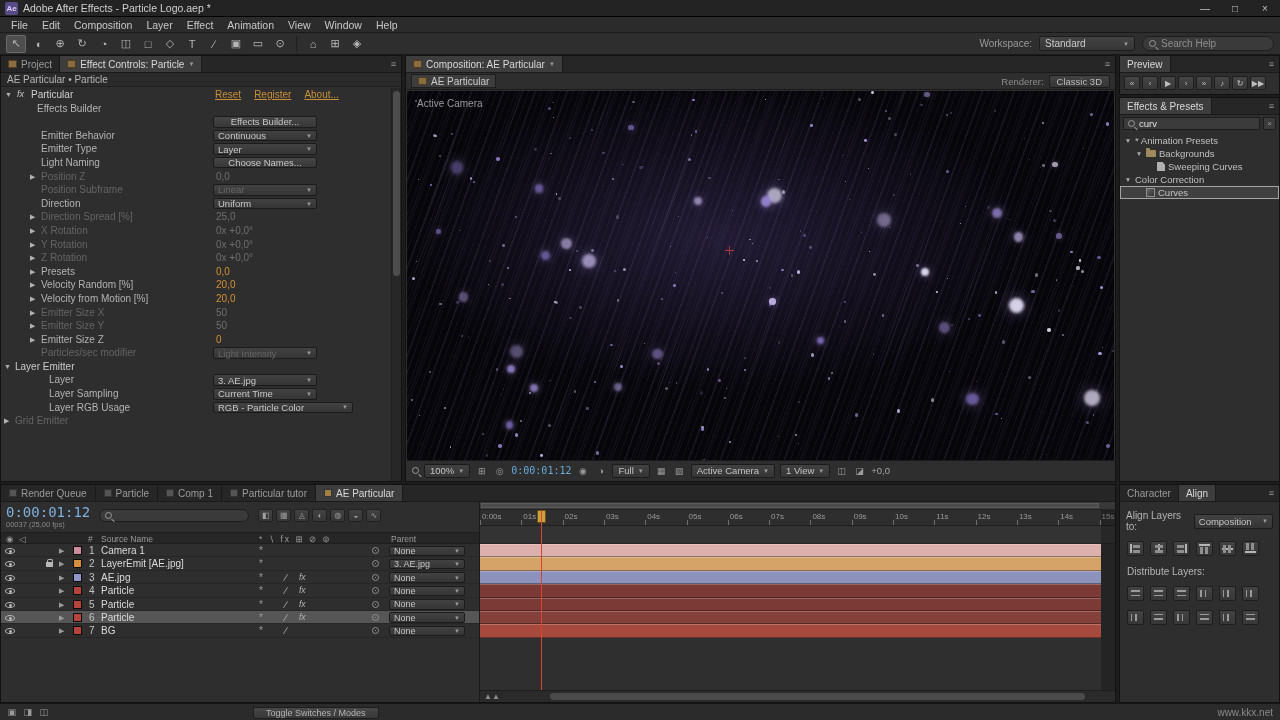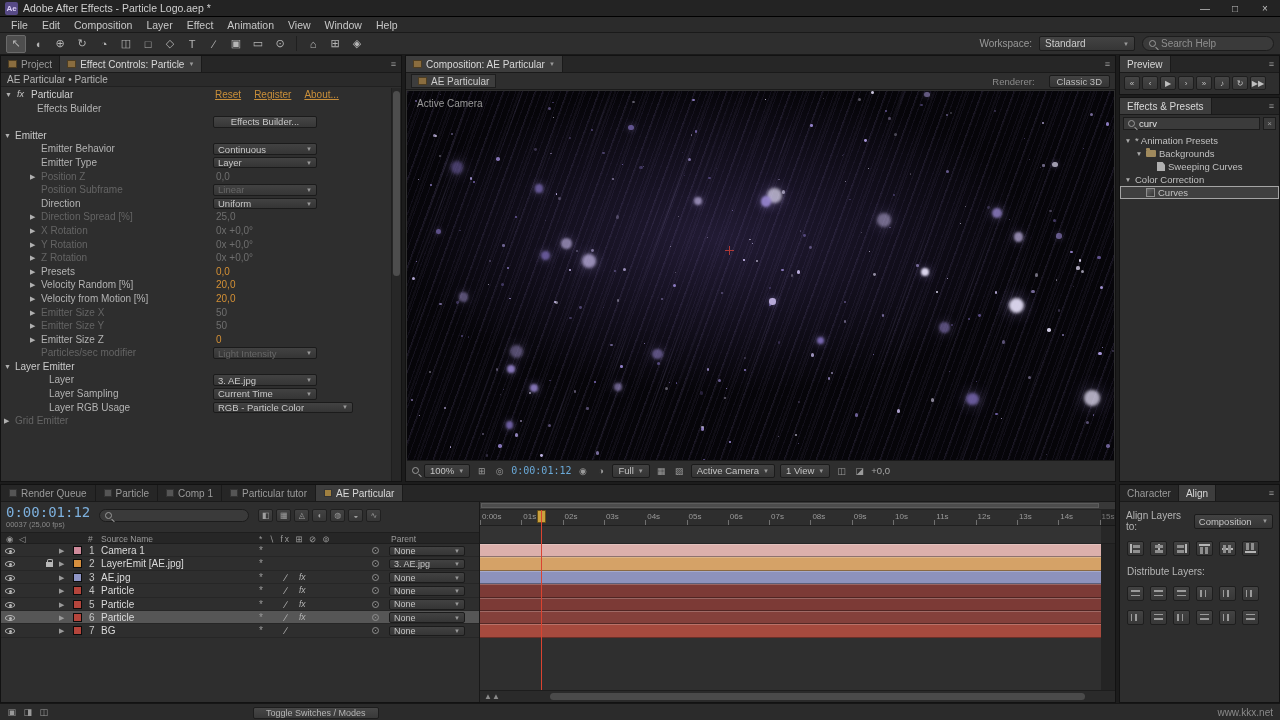--- a/index.html
+++ b/index.html
@@ -56,21 +56,21 @@
 .ec-row.dim .ec-dd{color:#676767}
 .ec-dd .dd-text{white-space:nowrap;overflow:hidden}
 .ec-btn{position:absolute;left:212px;top:1px;width:104px;height:11.5px;background:linear-gradient(#464646,#373737);border:1px solid #1b1b1b;border-radius:2px;display:flex;align-items:center;justify-content:center;font-size:9.5px;color:#c8c8c8;white-space:nowrap}
 .vscroll{position:absolute;right:0;top:32px;bottom:0;width:10px;background:#272727;border-left:1px solid #1f1f1f}
 .vthumb{position:absolute;left:1px;right:1px;top:3px;height:185px;background:#4d4d4d;border-radius:4px}
 
 
 .comp-panel{left:405px;top:55px;width:711px;height:427px}
 .viewerbar{height:17px;background:#2e2e2e;border-bottom:1px solid #1a1a1a;display:flex;align-items:center;padding:0 5px;font-size:10px}
 .viewer-tab{background:#3d3d3d;border:1px solid #1e1e1e;height:14px;display:flex;align-items:center;padding:0 6px;color:#ccc;gap:4px}
-.renderer{margin-left:auto;display:flex;align-items:center;gap:14px}
+.renderer{margin-left:auto;display:flex;align-items:center;gap:5px}
 .renderer-label{color:#8c8c8c;font-size:9.5px}
 .renderer-btn{background:linear-gradient(#424242,#353535);border:1px solid #1b1b1b;height:13px;padding:0 7px;color:#bcbcbc;font-size:9.5px;display:flex;align-items:center;border-radius:2px}
 .viewport{position:absolute;top:35px;left:1px;right:1px;bottom:21px;overflow:hidden;background:
  radial-gradient(ellipse 62% 58% at 44% 40%, rgba(98,78,152,.30), rgba(18,14,32,0) 72%),
  repeating-linear-gradient(110deg, rgba(152,132,212,0.08) 0 1px, rgba(0,0,0,0) 1px 6px),
  repeating-linear-gradient(110deg, rgba(192,172,242,0.05) 0 2px, rgba(0,0,0,0) 2px 15px),
  #060509}
 .cam-label{position:absolute;left:10px;top:7px;color:#9a9a9a;font-size:10px;z-index:6}
 .particle{position:absolute;border-radius:50%}
 .streak{position:absolute;width:1px;transform:rotate(20deg);transform-origin:top center}
@@ -270,36 +270,36 @@
           <span class="ec-link">About...</span>
         </span>
       </div>
     <div class="ec-row">
           <span class="ec-label" style="left: 36px;">Effects Builder</span>
         </div>
         <div class="ec-row">
           <div class="ec-btn">Effects Builder...</div>
         </div>
         <div class="ec-row">
-          <span class="ec-twirl" style="left: 3px;">▼</span>
-          <span class="ec-label grp" style="left: 14px;">Emitter</span>
-        </div>
-        <div class="ec-row">
           <span class="ec-label" style="left: 40px;">Emitter Behavior</span>
           <div class="ec-dd">
             <span class="dd-text">Continuous</span>
             <span class="dd-caret">▼</span>
           </div>
         </div>
         <div class="ec-row">
           <span class="ec-label" style="left: 40px;">Emitter Type</span>
           <div class="ec-dd">
             <span class="dd-text">Layer</span>
             <span class="dd-caret">▼</span>
           </div>
+        </div>
+        <div class="ec-row">
+          <span class="ec-label" style="left: 40px;">Light Naming</span>
+          <div class="ec-btn">Choose Names...</div>
         </div>
         <div class="ec-row dim">
           <span class="ec-twirl" style="left: 29px;">▶</span>
           <span class="ec-label" style="left: 40px;">Position Z</span>
           <span class="ec-val">0,0</span>
         </div>
         <div class="ec-row dim">
           <span class="ec-label" style="left: 40px;">Position Subframe</span>
           <div class="ec-dd">
             <span class="dd-text">Linear</span>

